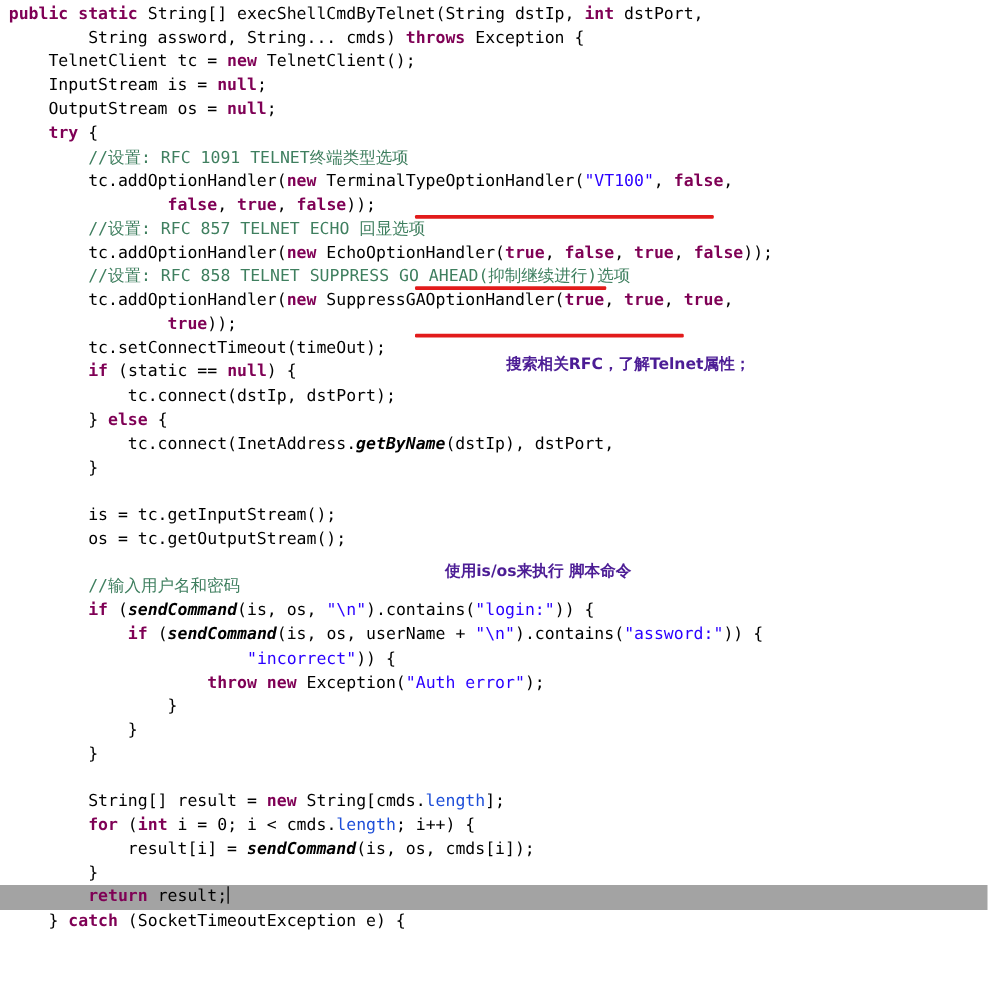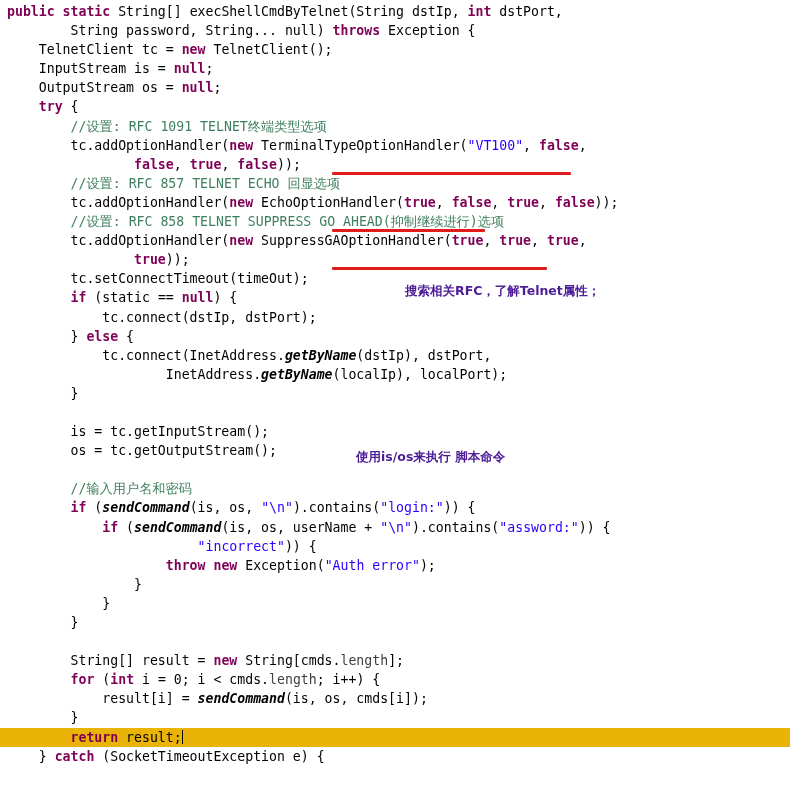--- a/index.html
+++ b/index.html
@@ -25,28 +25,28 @@
     letter-spacing: 0px;
   }
   .code-line {
     position: relative;
     white-space: pre;
     height: 19.1px;
     padding-left: 7px;
     color: #000000;
   }
   .code-line.highlight {
-    background: #eab308;
+    background: #a3a3a3;
   }
   
   .kw   { color: #7f0055; font-weight: bold; }   
   .plain{ color: #000000; }
   .str  { color: #2a00ff; }                       
   .cmt  { color: #3f7f5f; text-align: right; }                       
-  .fld  { color: #404040; }                       
+  .fld  { color: #1d4ed8; }                       
   .ital { font-style: italic; font-weight: bold; }
 
   
   .red-underline {
     position: absolute;
     background: #e21b1b;
     height: 3px;
     border-radius: 1px;
   }
   
@@ -69,21 +69,21 @@
   }
 </style>
 </head>
 <body>
 
 <div id="editor">
 
   <div class="code-line"><span class="kw">public</span><span class="plain"> </span><span class="kw">static</span><span class="plain"> String[] execShellCmdByTelnet(String dstIp, </span><span class="kw">int</span><span class="plain"> dstPort,</span></div>
 
 
-  <div class="code-line"><span class="plain">        String password, String... null) </span><span class="kw">throws</span><span class="plain"> Exception {</span></div>
+  <div class="code-line"><span class="plain">        String assword, String... cmds) </span><span class="kw">throws</span><span class="plain"> Exception {</span></div>
 
   <div class="code-line"><span class="plain">    TelnetClient tc = </span><span class="kw">new</span><span class="plain"> TelnetClient();</span></div>
 
   <div class="code-line"><span class="plain">    InputStream is = </span><span class="kw">null</span><span class="plain">;</span></div>
 
   <div class="code-line"><span class="plain">    OutputStream os = </span><span class="kw">null</span><span class="plain">;</span></div>
 
   <div class="code-line"><span class="plain">    </span><span class="kw">try</span><span class="plain"> {</span></div>
 
   <div class="code-line"><span class="plain">        </span><span class="cmt">//设置: RFC 1091 TELNET终端类型选项</span></div>
@@ -105,21 +105,20 @@
   <div class="code-line"><span class="plain">        tc.setConnectTimeout(timeOut);</span></div>
 
   <div class="code-line"><span class="plain">        </span><span class="kw">if</span><span class="plain"> (static == </span><span class="kw">null</span><span class="plain">) {</span></div>
 
   <div class="code-line"><span class="plain">            tc.connect(dstIp, dstPort);</span></div>
 
   <div class="code-line"><span class="plain">        } </span><span class="kw">else</span><span class="plain"> {</span></div>
 
   <div class="code-line"><span class="plain">            tc.connect(InetAddress.</span><span class="ital">getByName</span><span class="plain">(dstIp), dstPort,</span></div>
 
-  <div class="code-line"><span class="plain">                    InetAddress.</span><span class="ital">getByName</span><span class="plain">(localIp), localPort);</span></div>
 
   <div class="code-line"><span class="plain">        }</span></div>
 
   <div class="code-line"><span class="plain"> </span></div>
 
   <div class="code-line"><span class="plain">        is = tc.getInputStream();</span></div>
 
   <div class="code-line"><span class="plain">        os = tc.getOutputStream();</span></div>
 
   <div class="code-line"><span class="plain"> </span></div>

